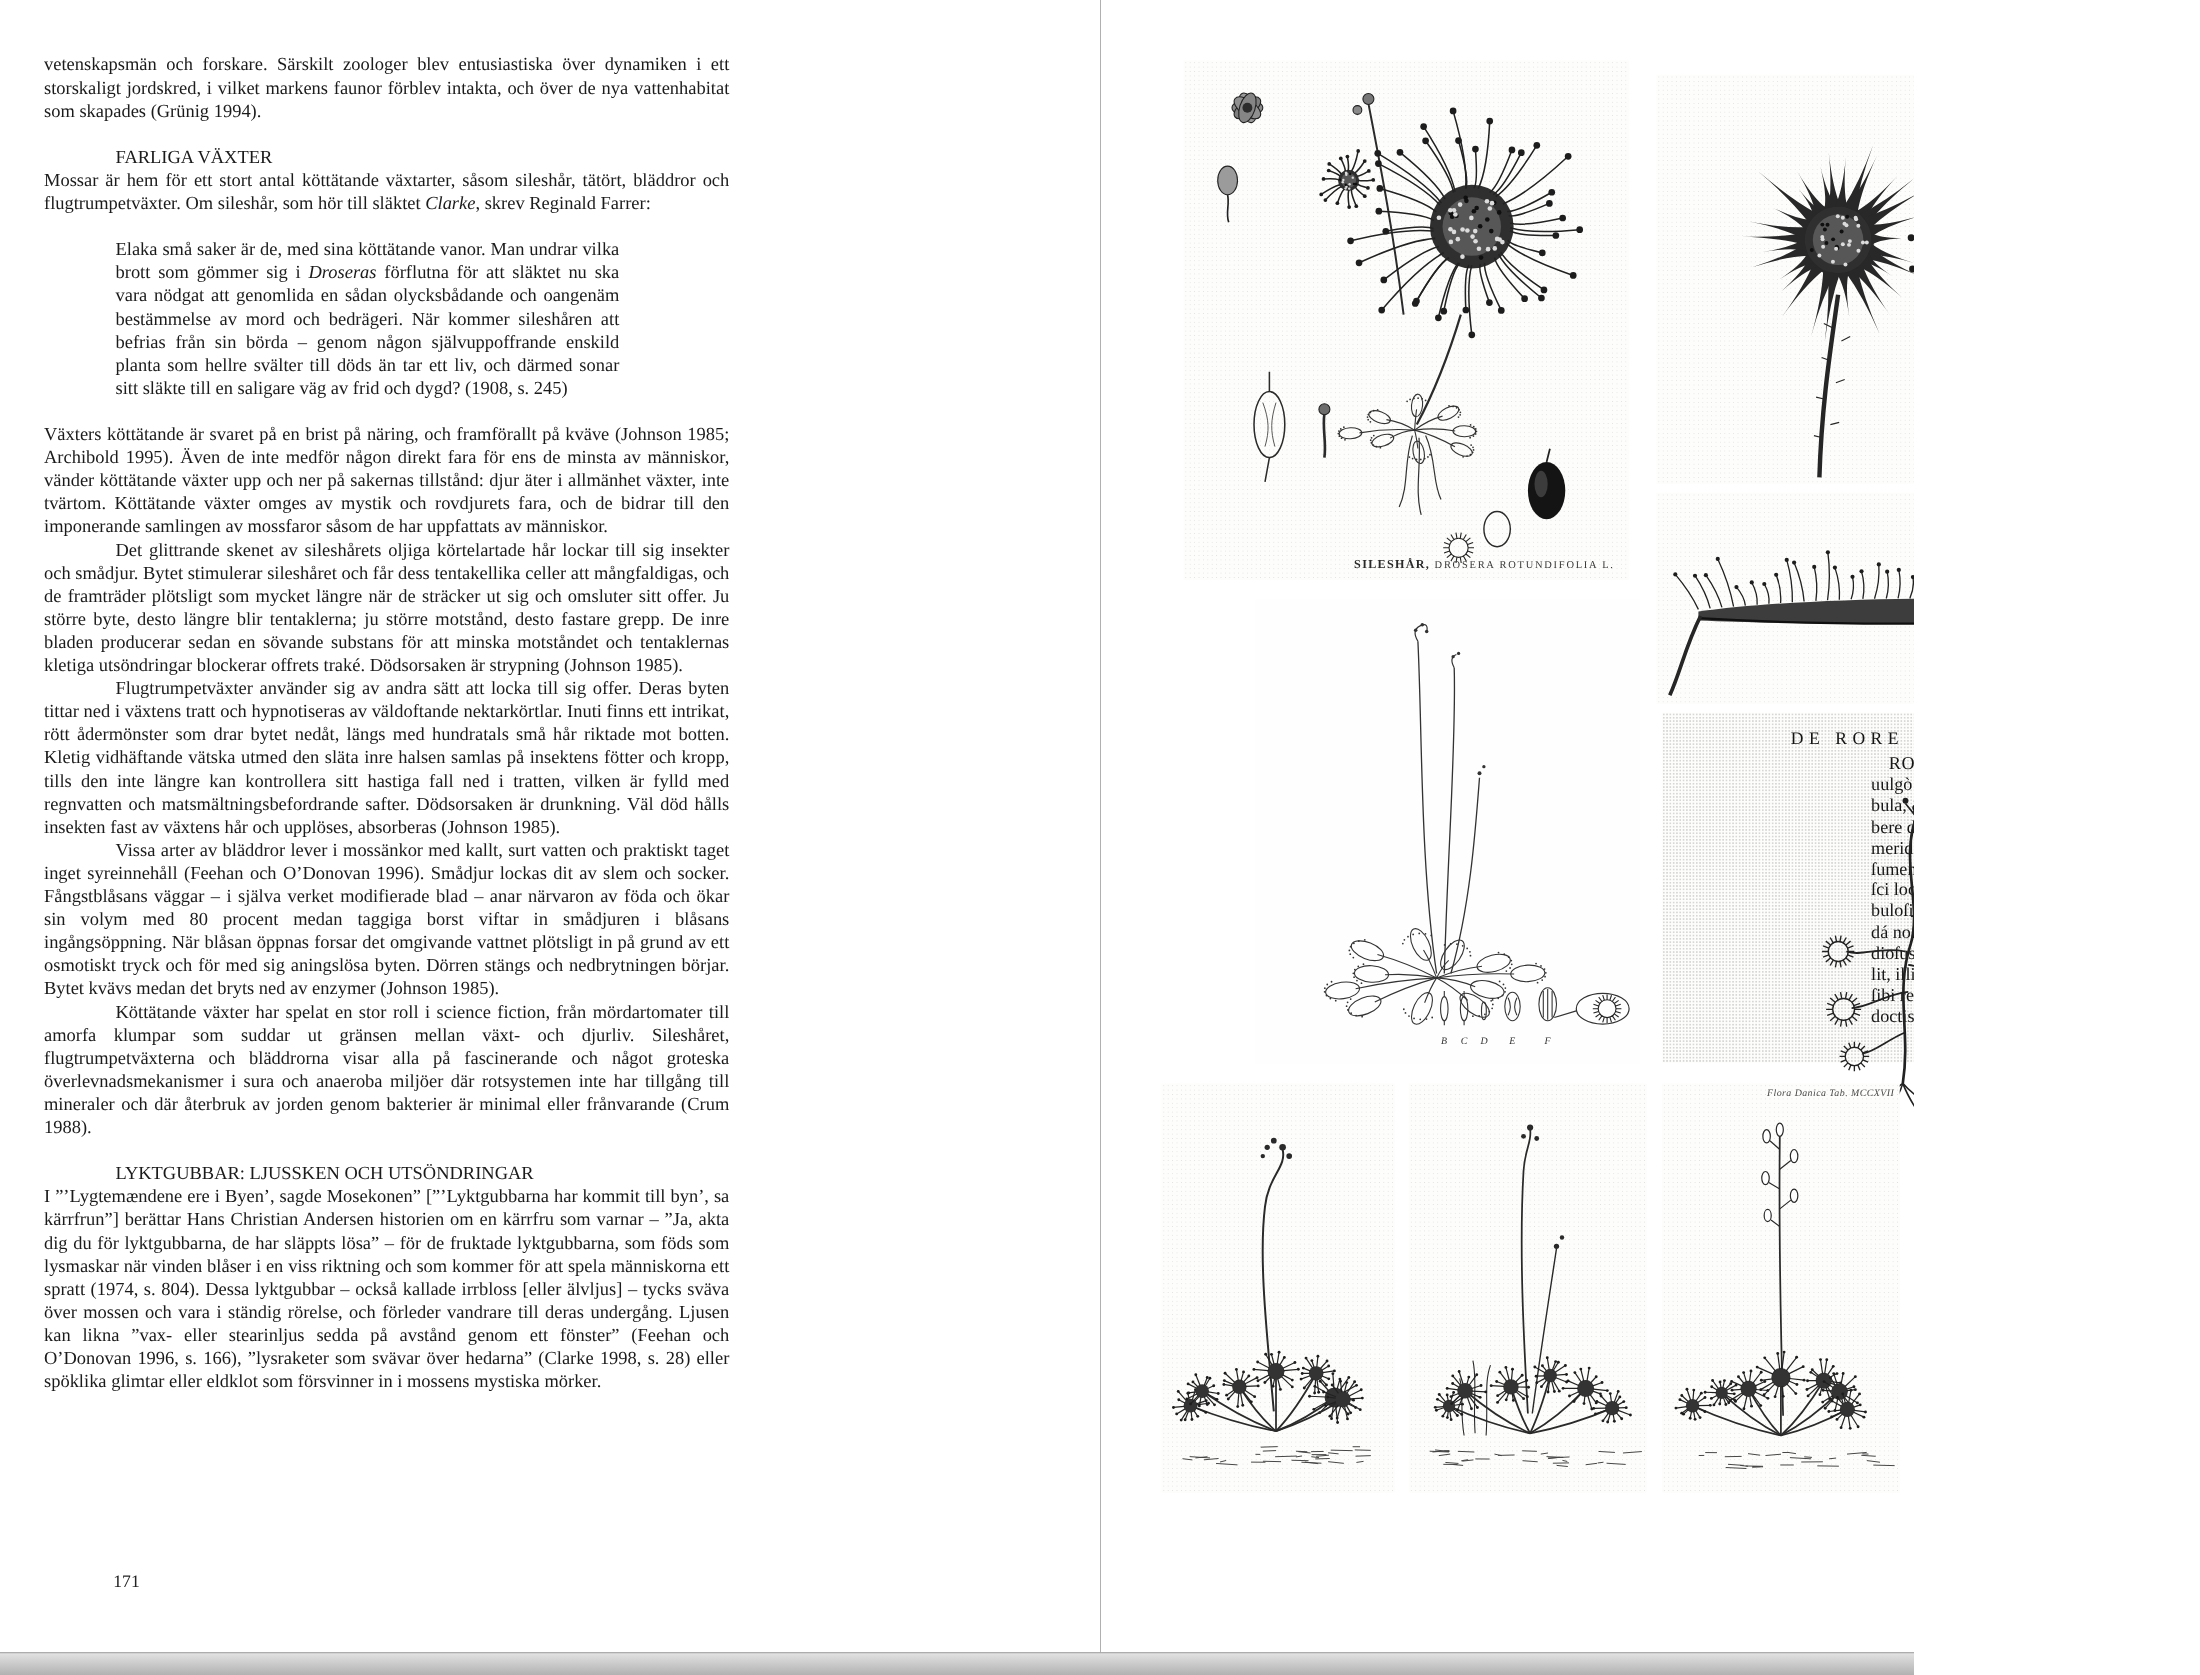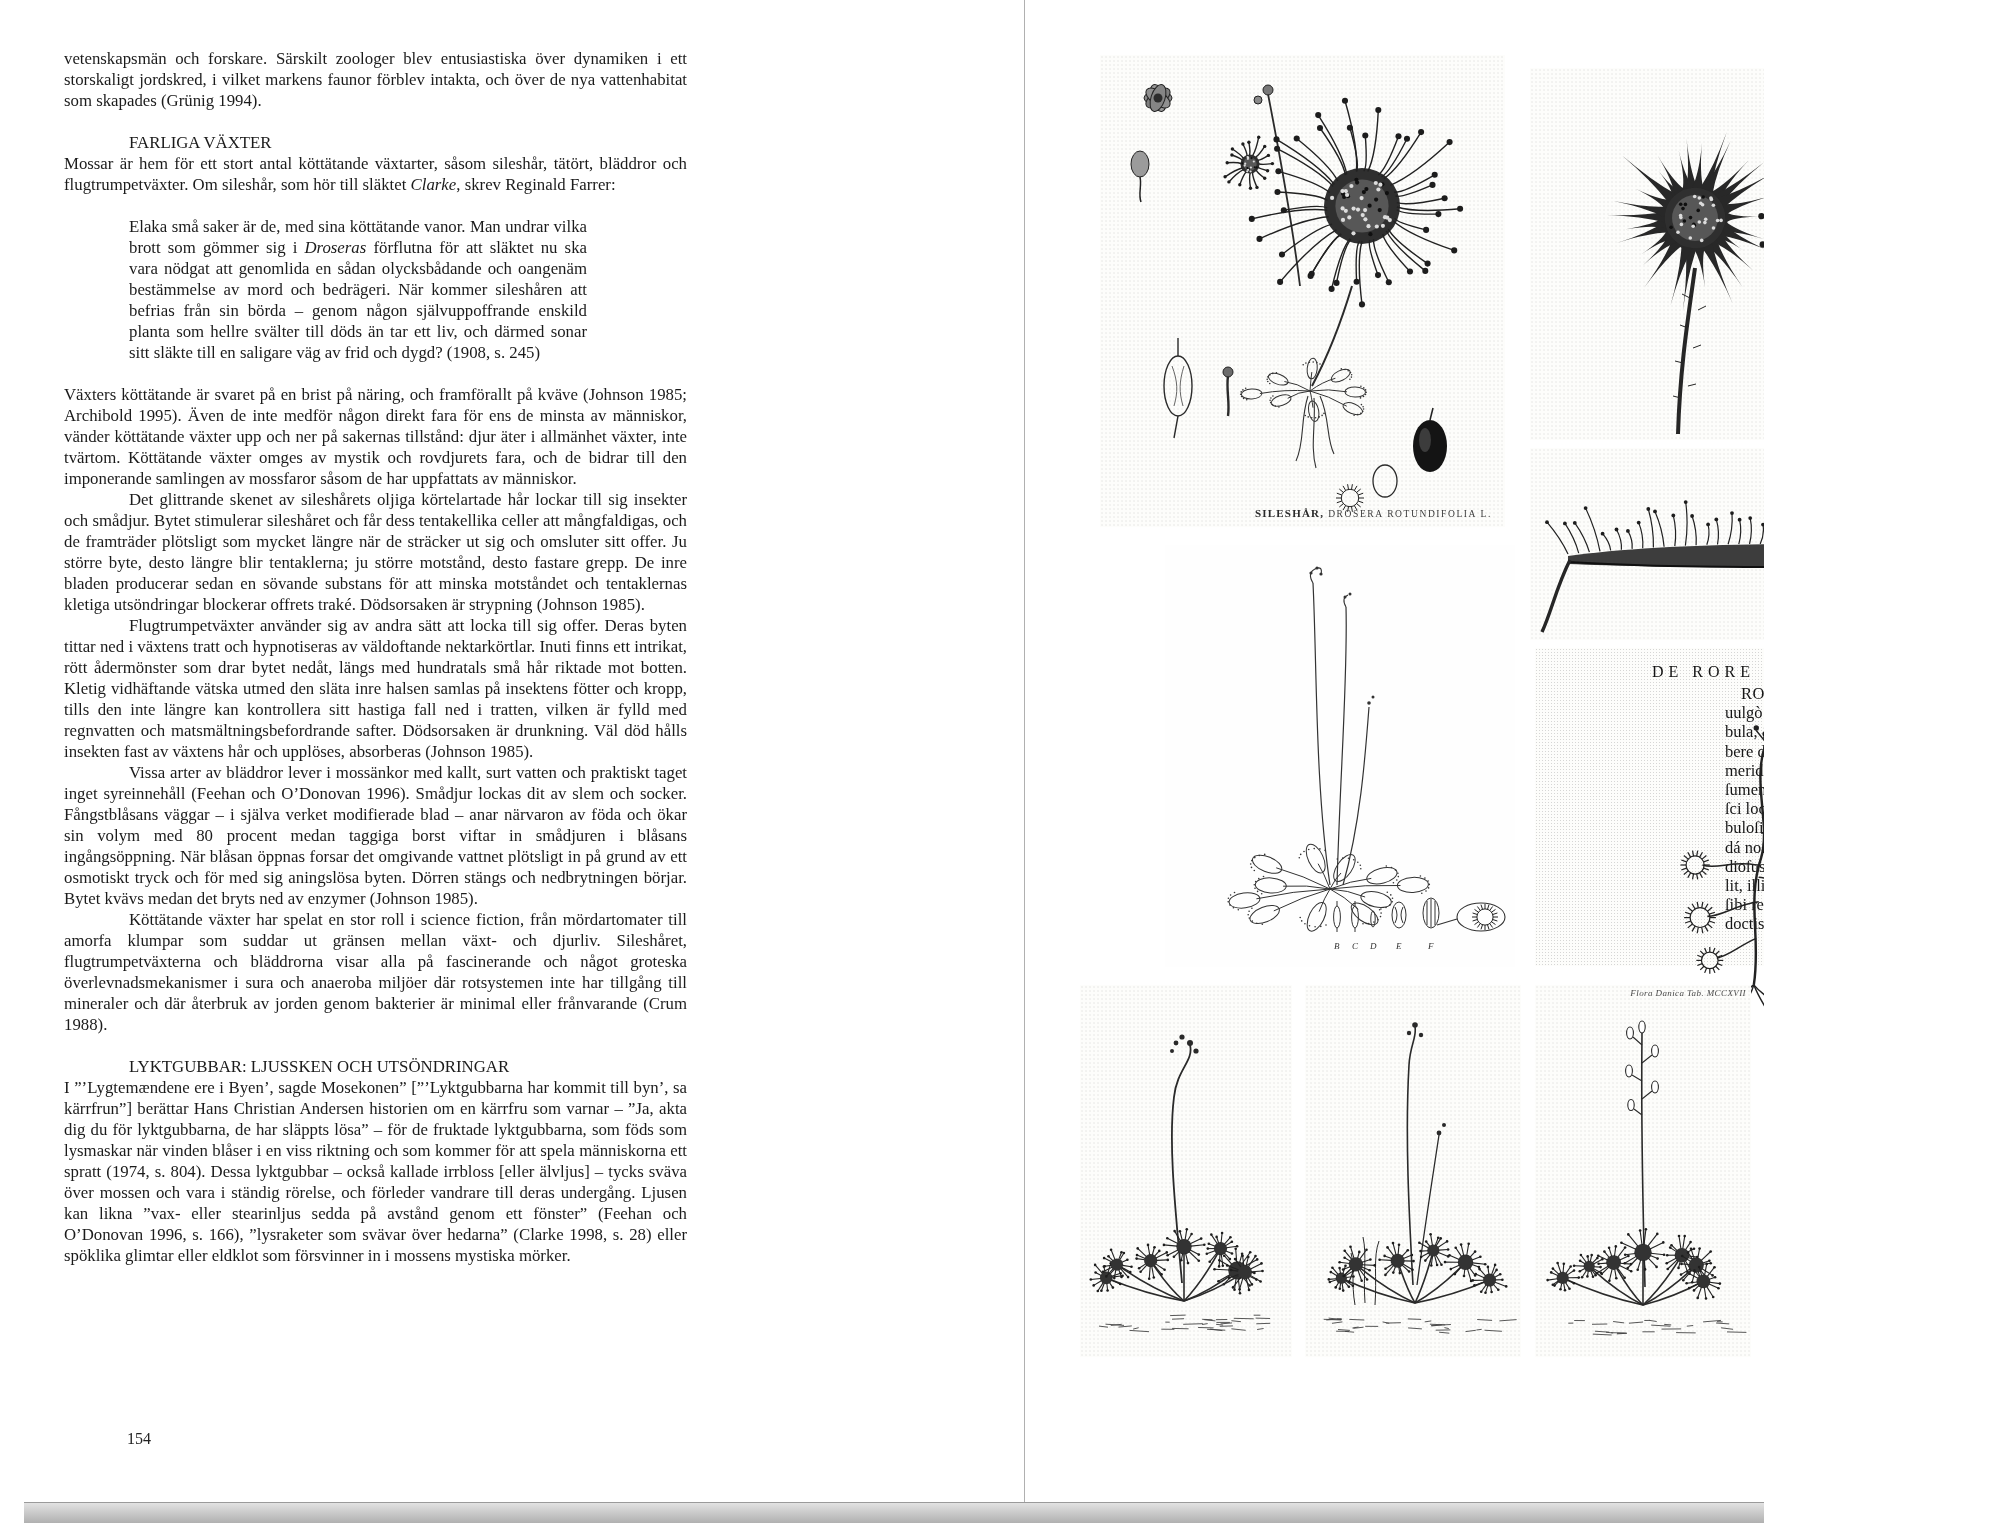--- a/index.html
+++ b/index.html
@@ -1,17 +1,17 @@
 <!DOCTYPE html>
 <html lang="sv"><head>
 <meta charset="utf-8">
 <style>
   html,body{margin:0;padding:0;background:#ffffff;}
   .spread{position:relative;width:1740px;height:1523px;background:#ffffff;overflow:hidden;
-          font-family:"Liberation Serif","DejaVu Serif",serif;color:#1b1b1b;margin-left:24px;}
+          font-family:"Liberation Serif","DejaVu Serif",serif;color:#1b1b1b;}
   .page{position:absolute;top:0;height:1502px;background:#ffffff;overflow:hidden;}
   .page-left{left:0;width:1000px;}
   .page-right{left:1001px;width:999px;}
   .gutter{position:absolute;left:1000px;top:0;width:1px;height:1502px;background:#b0b0b0;}
   .bottom-strip{position:absolute;left:0;top:1502px;width:2000px;height:21px;
                 background:linear-gradient(#e2e2e2,#aeaeae);border-top:1px solid #9a9a9a;}
 
   
   .textcol{position:absolute;left:40px;top:48px;width:623px;
            font-size:16.8px;line-height:21px;text-align:justify;}
@@ -69,21 +69,21 @@
         <p class="bpara"><span>Mossar är hem för ett stort antal köttätande växtarter, såsom sileshår, tätört, bläddror och flugtrumpetväxter. Om sileshår, som hör till släktet </span><i>Clarke</i><span>, skrev Reginald Farrer:</span></p>
         <div class="bquote"><span>Elaka små saker är de, med sina köttätande vanor. Man undrar vilka brott som gömmer sig i </span><i>Droseras</i><span> förflutna för att släktet nu ska vara nödgat att genomlida en sådan olycksbådande och oangenäm bestämmelse av mord och bedrägeri. När kommer sileshåren att befrias från sin börda – genom någon självuppoffrande enskild planta som hellre svälter till döds än tar ett liv, och därmed sonar sitt släkte till en saligare väg av frid och dygd? (1908, s. 245)</span></div>
         <p class="bpara"><span>Växters köttätande är svaret på en brist på näring, och framförallt på kväve (Johnson 1985; Archibold 1995). Även de inte medför någon direkt fara för ens de minsta av människor, vänder köttätande växter upp och ner på sakernas tillstånd: djur äter i allmänhet växter, inte tvärtom. Köttätande växter omges av mystik och rovdjurets fara, och de bidrar till den imponerande samlingen av mossfaror såsom de har uppfattats av människor.</span></p>
         <p class="bpara ind"><span>Det glittrande skenet av sileshårets oljiga körtelartade hår lockar till sig insekter och smådjur. Bytet stimulerar sileshåret och får dess tentakellika celler att mångfaldigas, och de framträder plötsligt som mycket längre när de sträcker ut sig och omsluter sitt offer. Ju större byte, desto längre blir tentaklerna; ju större motstånd, desto fastare grepp. De inre bladen producerar sedan en sövande substans för att minska motståndet och tentaklernas kletiga utsöndringar blockerar offrets traké. Dödsorsaken är strypning (Johnson 1985).</span></p>
         <p class="bpara ind"><span>Flugtrumpetväxter använder sig av andra sätt att locka till sig offer. Deras byten tittar ned i växtens tratt och hypnotiseras av väldoftande nektarkörtlar. Inuti finns ett intrikat, rött ådermönster som drar bytet nedåt, längs med hundratals små hår riktade mot botten. Kletig vidhäftande vätska utmed den släta inre halsen samlas på insektens fötter och kropp, tills den inte längre kan kontrollera sitt hastiga fall ned i tratten, vilken är fylld med regnvatten och matsmältningsbefordrande safter. Dödsorsaken är drunkning. Väl död hålls insekten fast av växtens hår och upplöses, absorberas (Johnson 1985).</span></p>
         <p class="bpara ind"><span>Vissa arter av bläddror lever i mossänkor med kallt, surt vatten och praktiskt taget inget syreinnehåll (Feehan och O’Donovan 1996). Smådjur lockas dit av slem och socker. Fångstblåsans väggar – i själva verket modifierade blad – anar närvaron av föda och ökar sin volym med 80 procent medan taggiga borst viftar in smådjuren i blåsans ingångsöppning. När blåsan öppnas forsar det omgivande vattnet plötsligt in på grund av ett osmotiskt tryck och för med sig aningslösa byten. Dörren stängs och nedbrytningen börjar. Bytet kvävs medan det bryts ned av enzymer (Johnson 1985).</span></p>
         <p class="bpara ind"><span>Köttätande växter har spelat en stor roll i science fiction, från mördartomater till amorfa klumpar som suddar ut gränsen mellan växt- och djurliv. Sileshåret, flugtrumpetväxterna och bläddrorna visar alla på fascinerande och något groteska överlevnadsmekanismer i sura och anaeroba miljöer där rotsystemen inte har tillgång till mineraler och där återbruk av jorden genom bakterier är minimal eller frånvarande (Crum 1988).</span></p>
         <div class="bheading">LYKTGUBBAR: LJUSSKEN OCH UTSÖNDRINGAR</div>
         <p class="bpara"><span>I ”’Lygtemændene ere i Byen’, sagde Mosekonen” [”’Lyktgubbarna har kommit till byn’, sa kärrfrun”] berättar Hans Christian Andersen historien om en kärrfru som varnar – ”Ja, akta dig du för lyktgubbarna, de har släppts lösa” – för de fruktade lyktgubbarna, som föds som lysmaskar när vinden blåser i en viss riktning och som kommer för att spela människorna ett spratt (1974, s. 804). Dessa lyktgubbar – också kallade irrbloss [eller älvljus] – tycks sväva över mossen och vara i ständig rörelse, och förleder vandrare till deras undergång. Ljusen kan likna ”vax- eller stearinljus sedda på avstånd genom ett fönster” (Feehan och O’Donovan 1996, s. 166), ”lysraketer som svävar över hedarna” (Clarke 1998, s. 28) eller spöklika glimtar eller eldklot som försvinner in i mossens mystiska mörker.</span></p>
       </div>
-    <div class="pagenum pagenum-left">154</div>
+    <div class="pagenum pagenum-left">171</div>
   </div>
 
   <div class="gutter"></div>
 
   <div class="page page-right">
 
     <figure class="panel halftone" id="panelA">
       <svg viewBox="0 0 405 470">
 
         <g transform="translate(58,42)">

